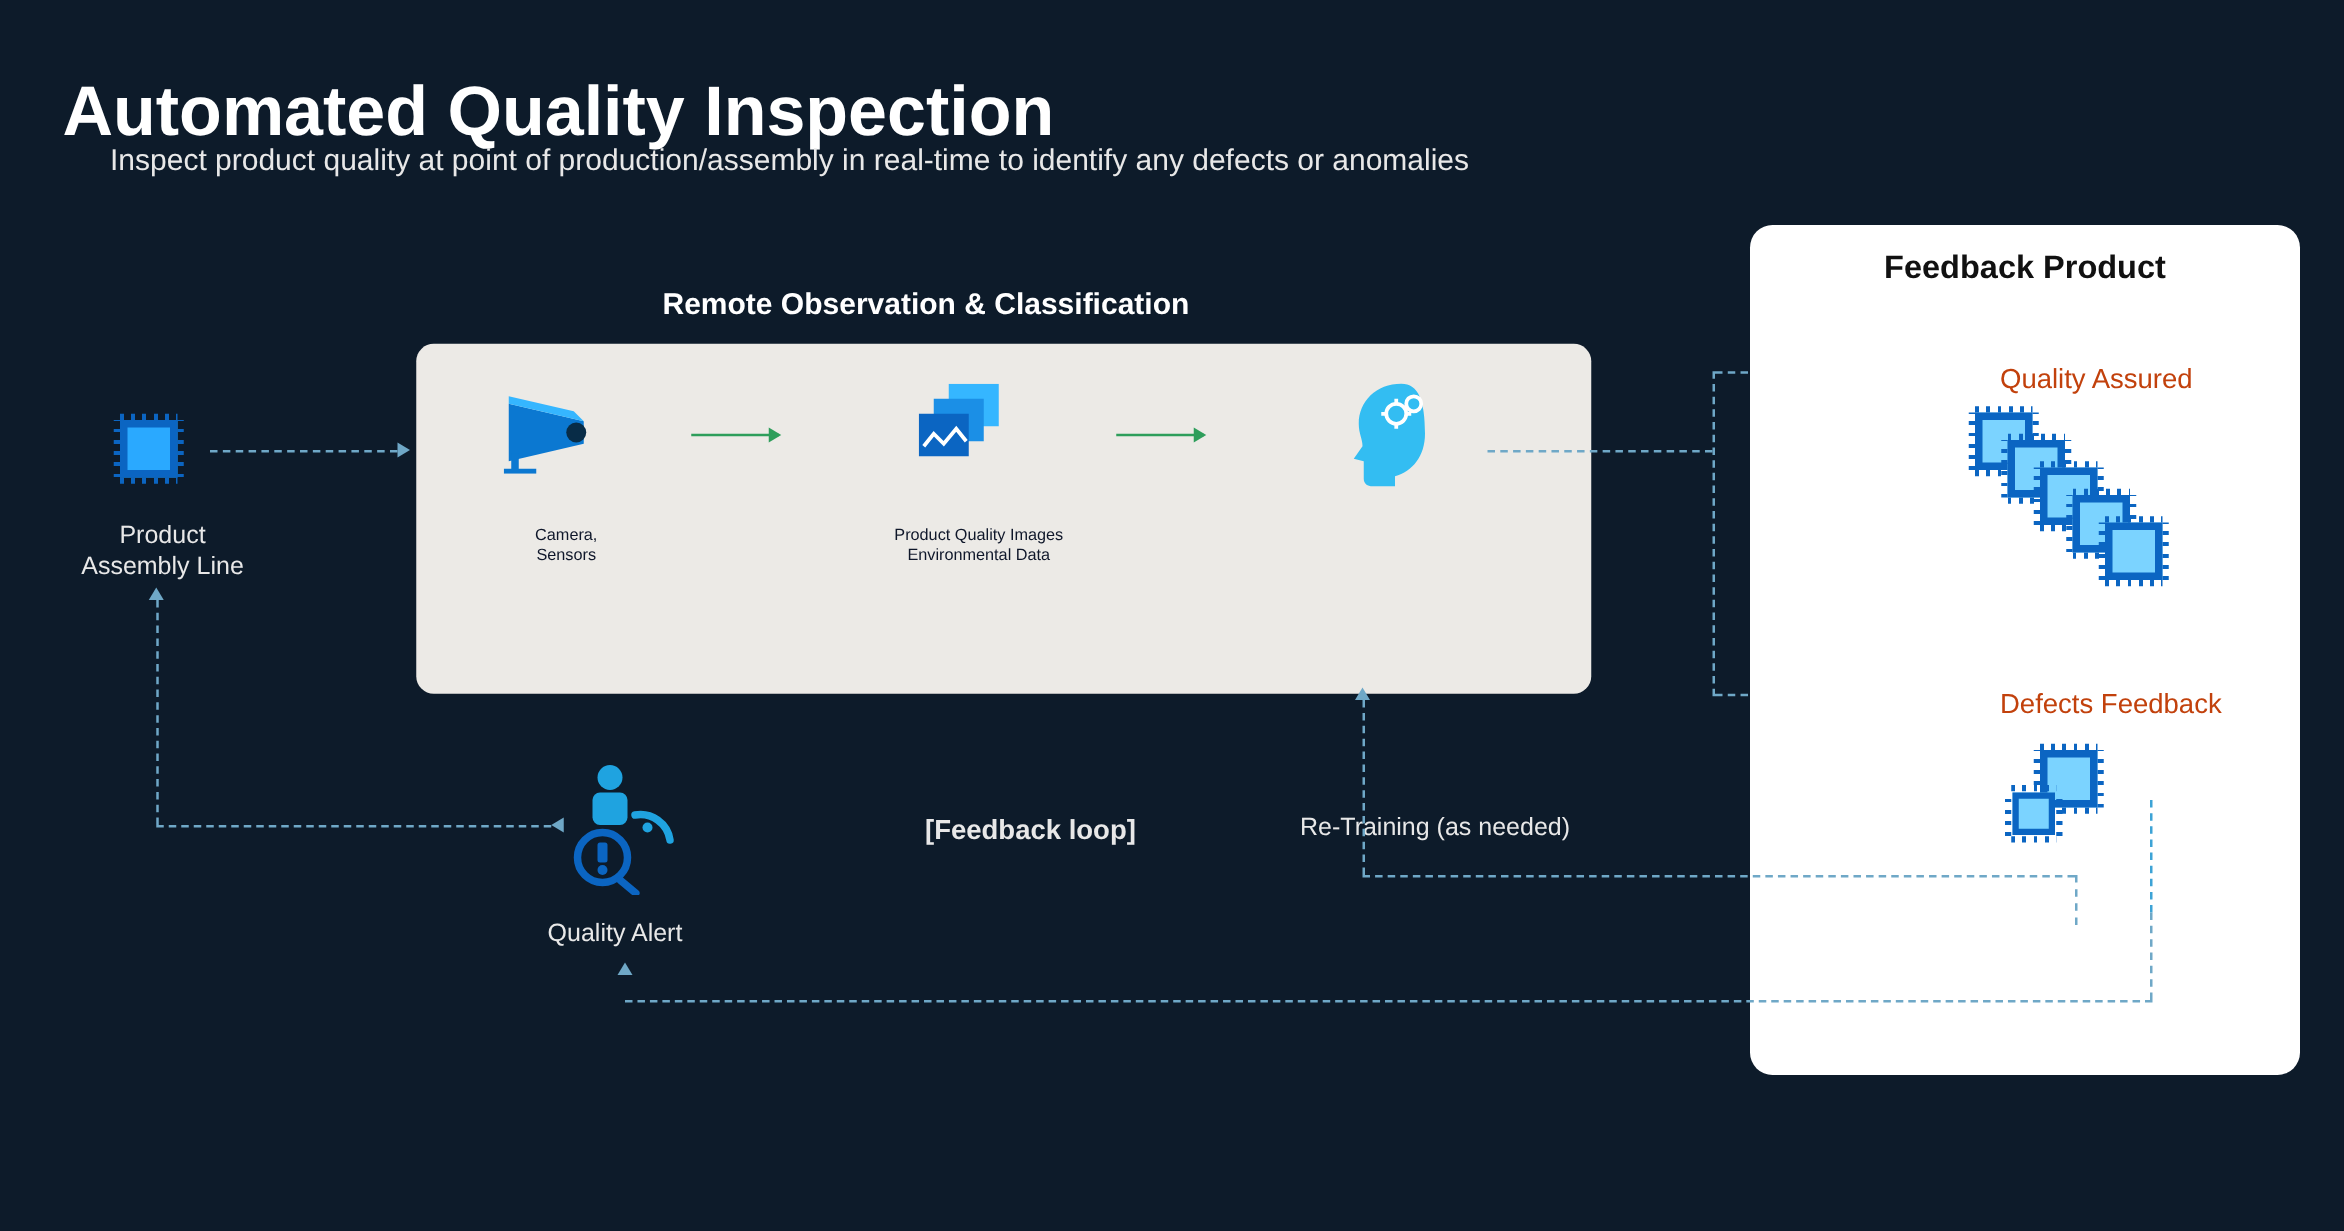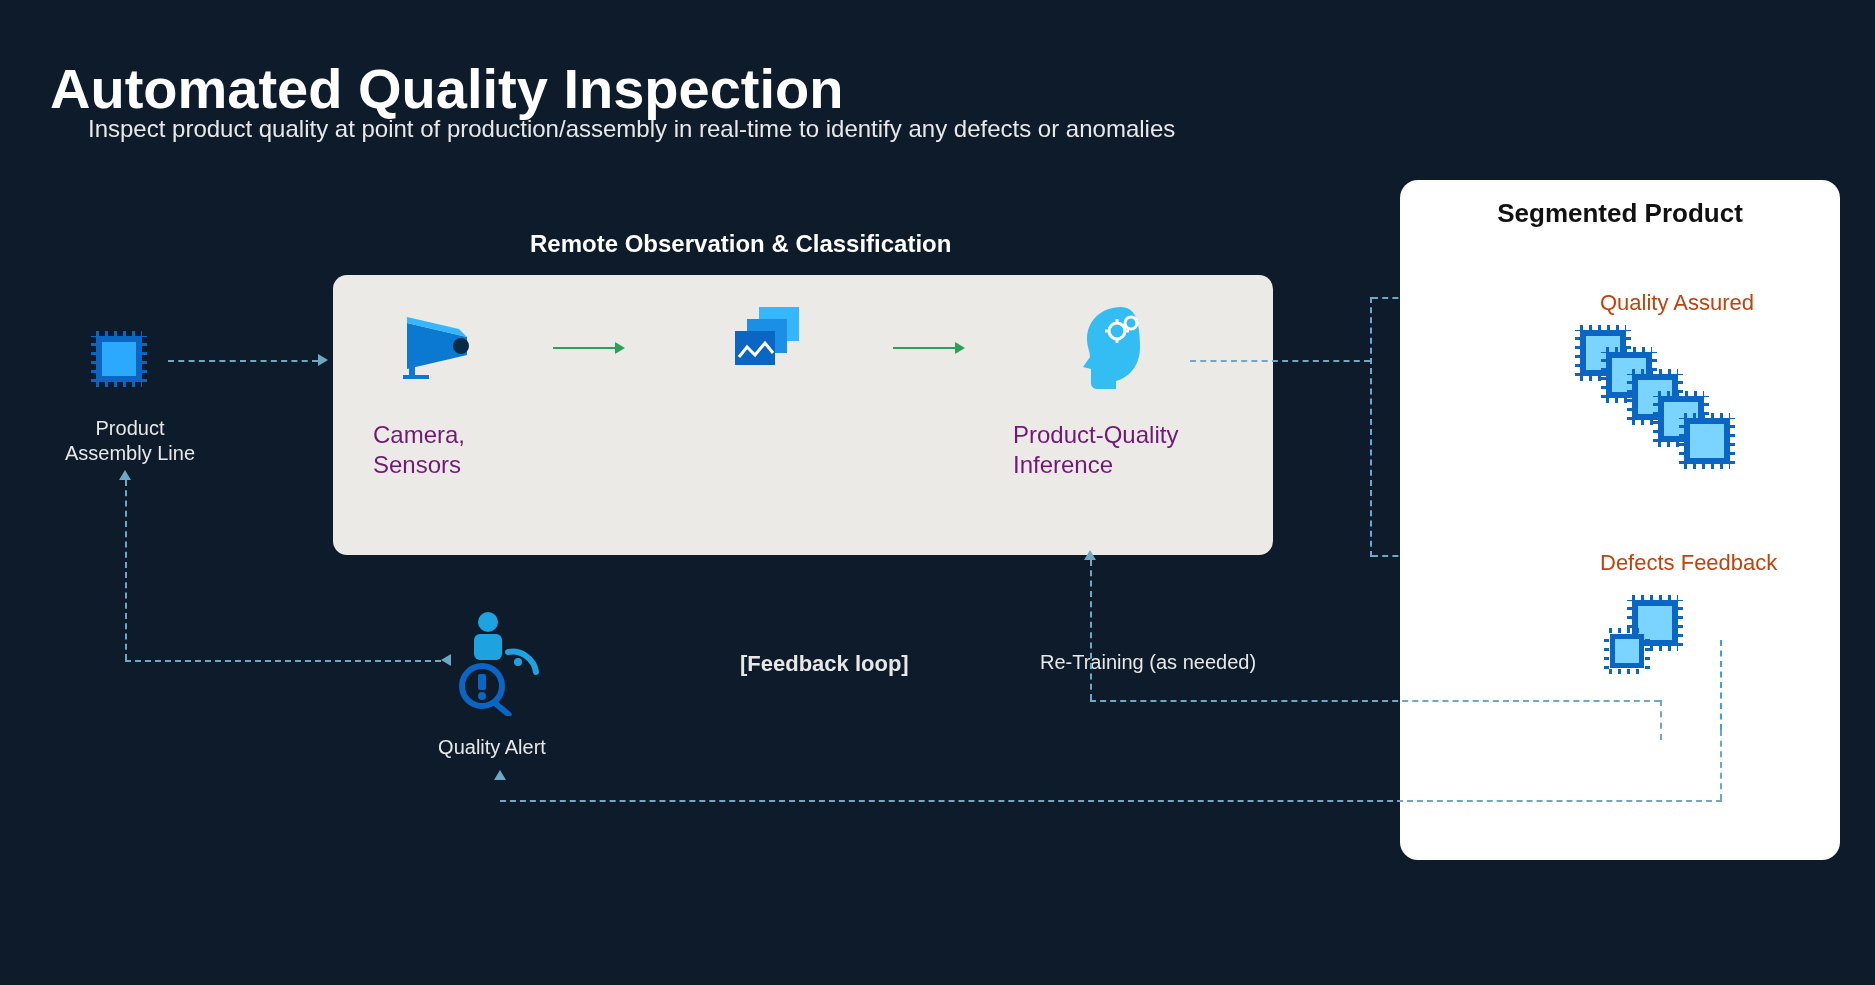--- a/index.html
+++ b/index.html
@@ -66,23 +66,23 @@
     top: 275px;
     left: 333px;
     width: 940px;
     height: 280px;
     background: #eceae6;
     border-radius: 14px;
     color: #222;
   }
   .obs-item {
     position: absolute;
-    text-align: left;
-    font-size: 24px;
-    color: #701a75;
+    text-align: center;
+    font-size: 13px;
+    color: #0f172a;
     line-height: 1.25;
   }
   .obs-camera  { top: 145px; left: 40px;  width: 160px; }
   .obs-images  { top: 145px; left: 300px; width: 300px; }
   .obs-infer   { top: 145px; left: 680px; width: 220px; }
   .label-small {
     position: absolute;
     font-size: 20px;
     color: #e8e8e8;
     text-align: center;
@@ -186,46 +186,46 @@
   <div class="green-arrow" style="top:72px; left:220px;"></div>
 
   <div style="position:absolute; top:32px; left:402px;">
     <svg width="84" height="74" viewBox="0 0 84 74">
       <rect x="24" y="0" width="40" height="34" fill="#35b6ff"></rect>
       <rect x="12" y="12" width="40" height="34" fill="#1b8fe6"></rect>
       <rect x="0" y="24" width="40" height="34" fill="#0b65c2"></rect>
       <polyline points="4,50 12,40 20,48 30,36 38,46" fill="none" stroke="#fff" stroke-width="3"></polyline>
     </svg>
   </div>
+  <div class="obs-item obs-images" style="white-space:pre-line;">Product Quality Images
+Environmental Data</div>
 
   <div class="green-arrow" style="top:72px; left:560px;"></div>
 
   <div style="position:absolute; top:26px; left:740px;">
     <svg width="90" height="90" viewBox="0 0 90 90">
       <path d="M48 6c-20 0-34 14-34 32 0 8 3 12 3 18l-7 10 8 2v14c0 4 3 6 7 6h18v-8c14-4 24-16 24-34C67 20 62 6 48 6z" fill="#33bdf2"></path>
       <circle cx="44" cy="30" r="8" fill="none" stroke="#fff" stroke-width="3"></circle>
       <circle cx="58" cy="22" r="6" fill="none" stroke="#fff" stroke-width="3"></circle>
       <path d="M44 22v-4M44 38v4M36 30h-4M52 30h4" stroke="#fff" stroke-width="3"></path>
     </svg>
   </div>
-  <div class="obs-item obs-infer" style="white-space:pre-line;">Product-Quality
-Inference</div>
 </div>
 
 <div class="connector" style="top:360px; left:1190px; width:180px;"></div>
 
 <div class="connector v" style="top:297px; left:1370px; height:260px;"></div>
 <div class="connector" style="top:297px; left:1372px; width:200px;"></div>
 <div class="arrowhead" style="top:291px; left:1572px;"></div>
 
 <div class="connector" style="top:555px; left:1372px; width:200px;"></div>
 <div class="arrowhead" style="top:549px; left:1572px;"></div>
 
 <div class="segmented-card">
-  <div class="segmented-title">Segmented Product</div>
+  <div class="segmented-title">Feedback Product</div>
   <div class="seg-entry seg-qa">Quality Assured</div>
 
   <div style="position:absolute; top:150px; left:180px;">
     <div class="chip light" style="position:absolute; top:0;   left:0;">
         <span class="l"></span>
         <span class="r"></span>
       </div>
     <div class="chip light" style="position:absolute; top:22px; left:26px;">
         <span class="l"></span>
         <span class="r"></span>

